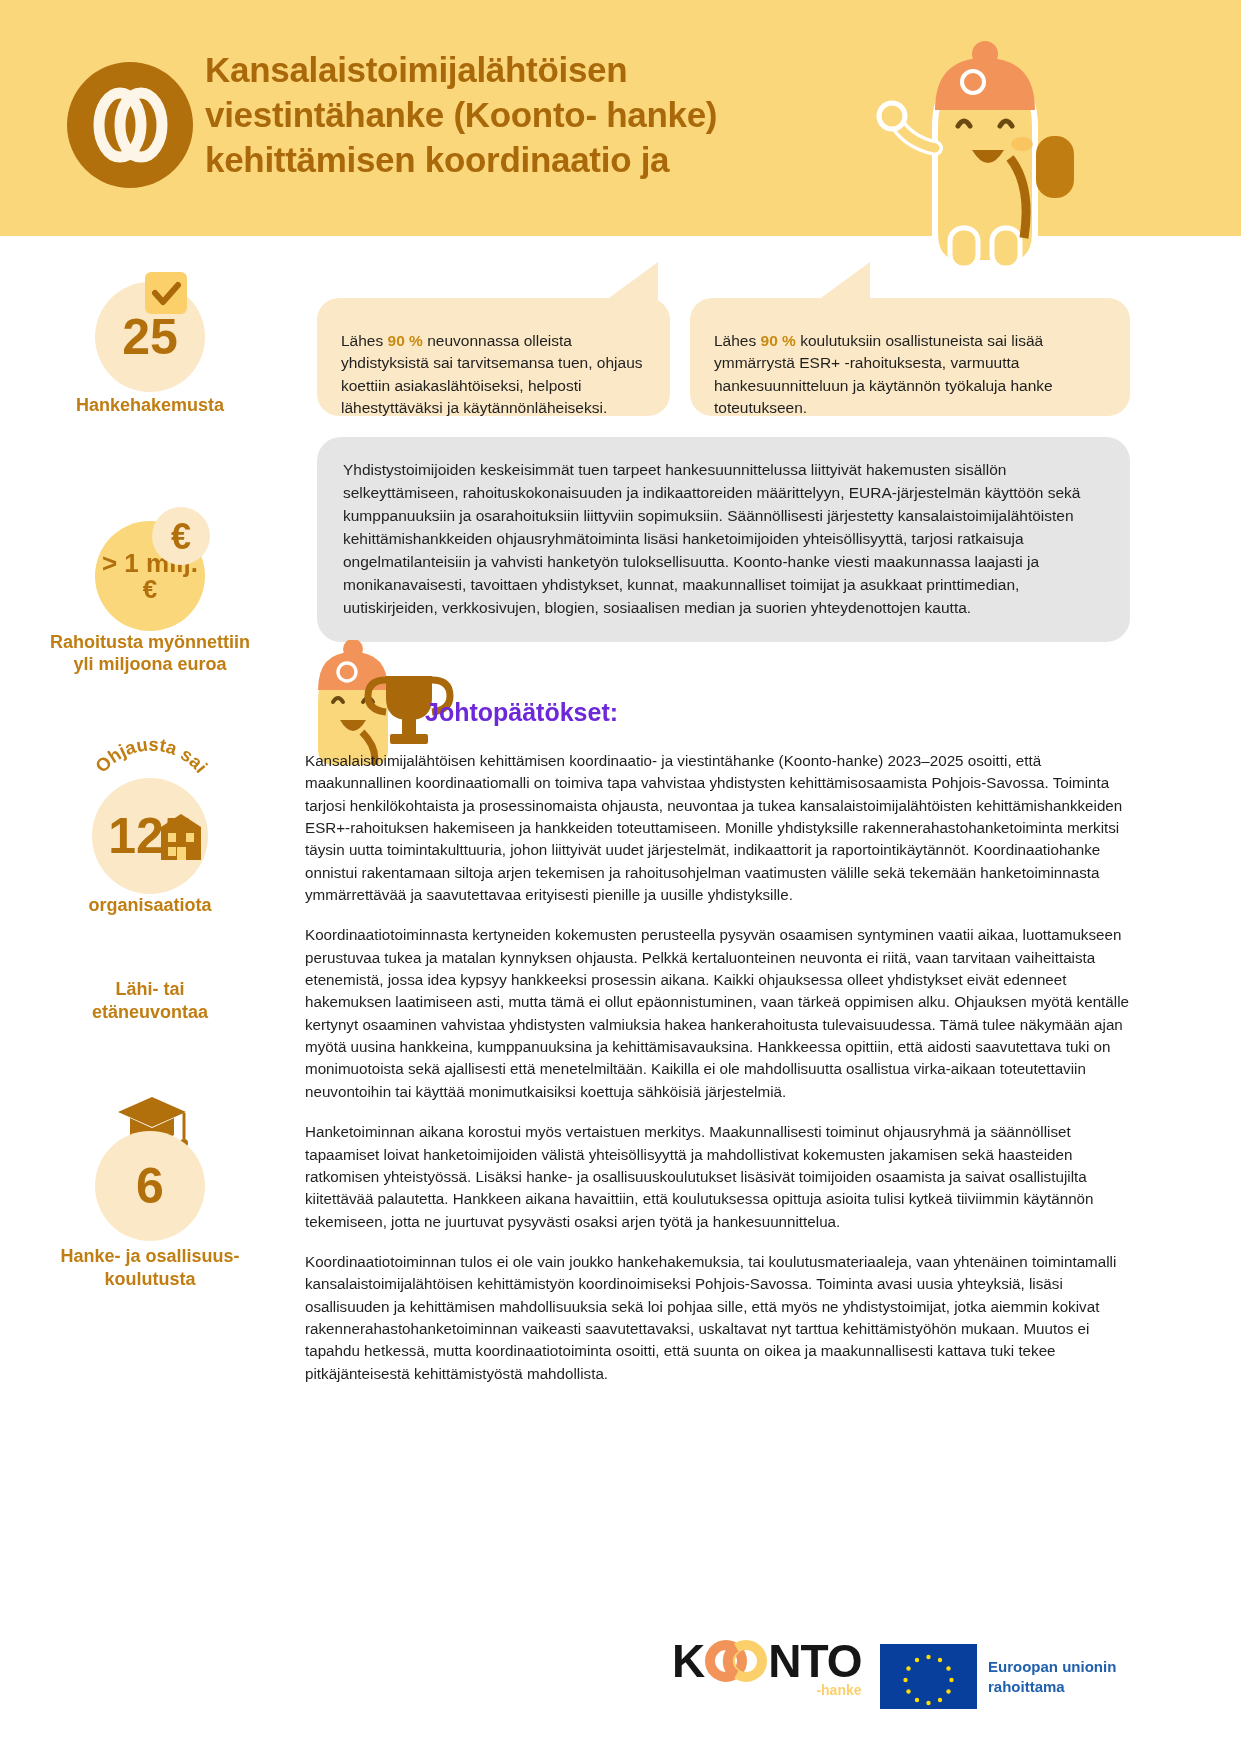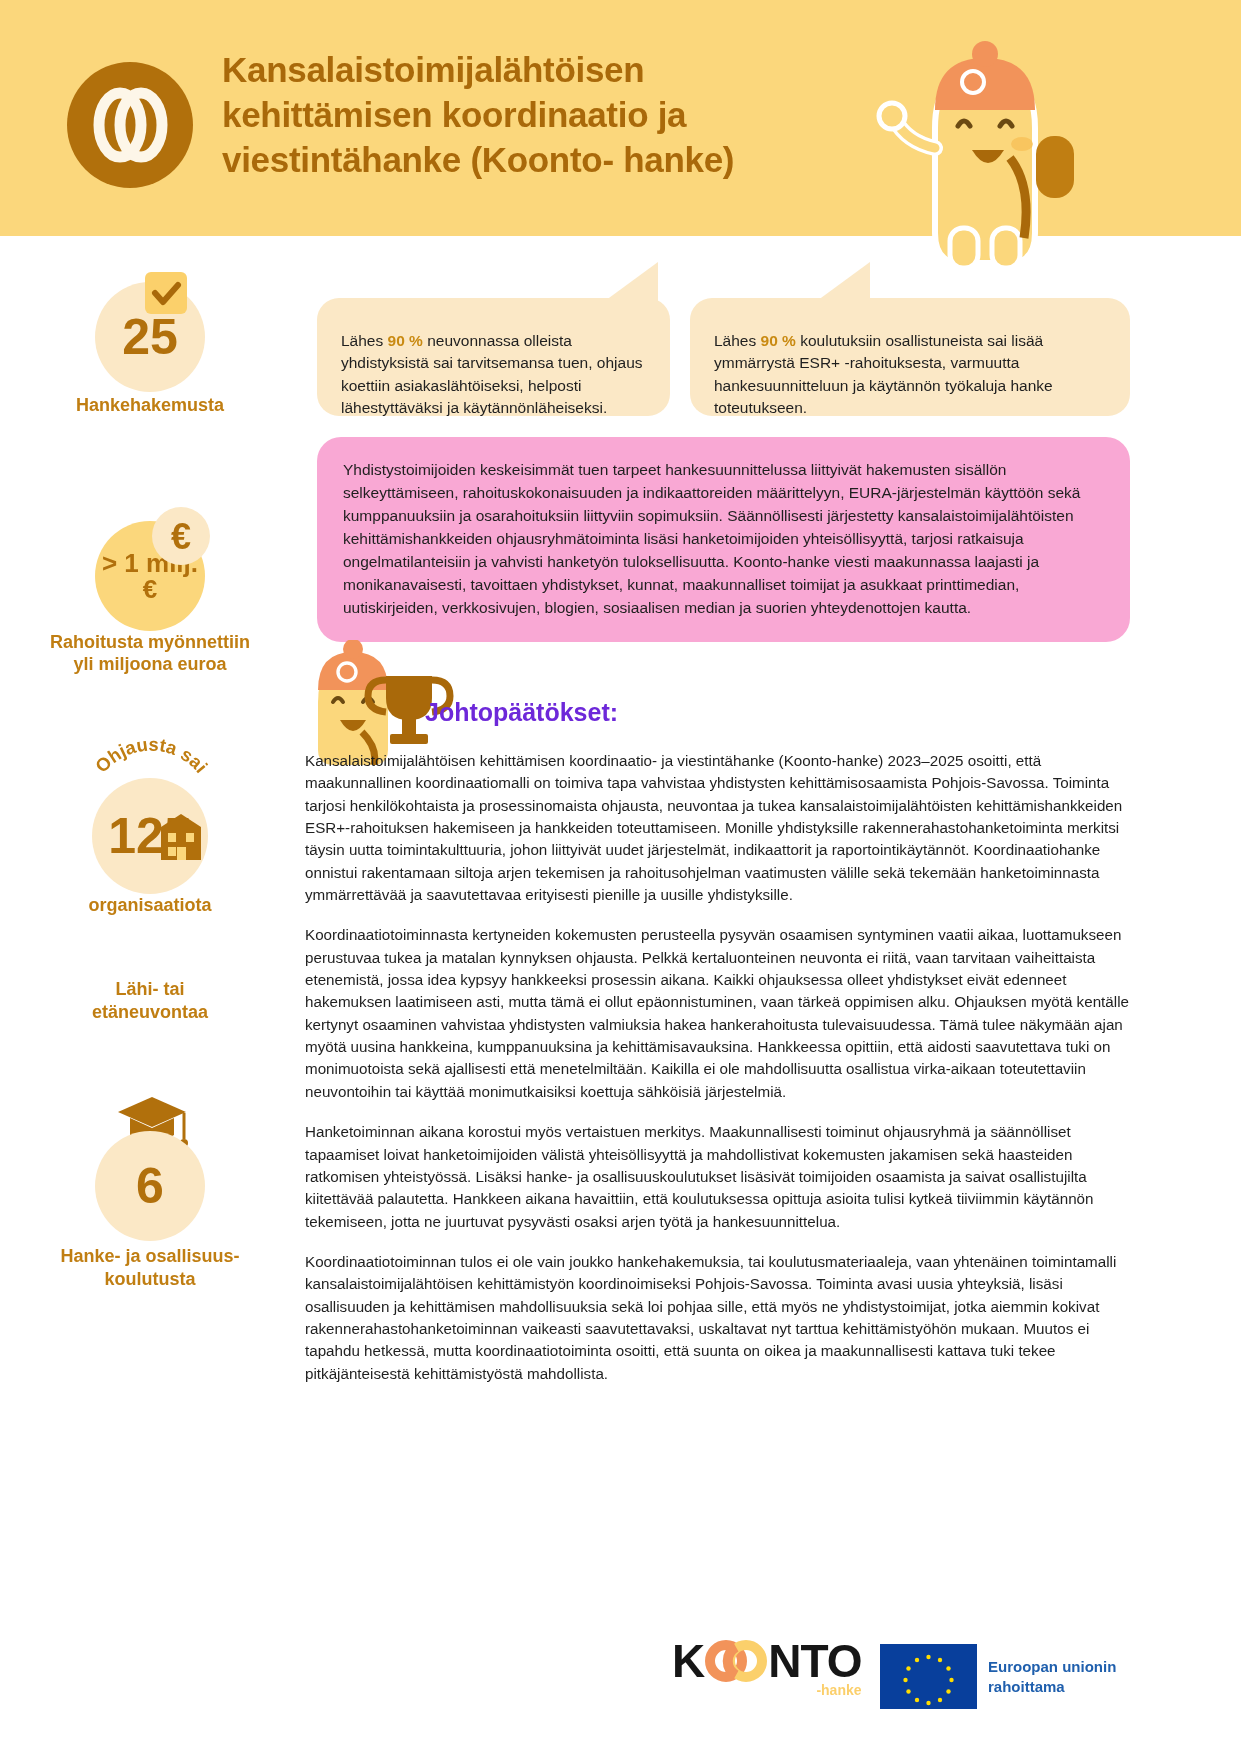--- a/index.html
+++ b/index.html
@@ -17,21 +17,21 @@
     background:#fbd77c;
     border-bottom-left-radius:0;
   }
   .brand-circle{
     position:absolute; left:67px; top:62px; width:126px; height:126px;
     border-radius:50%;
     background:#b1700c;
   }
   .brand-circle svg{position:absolute; left:0; top:0;}
   .header-title{
-    position:absolute; left:222px; top:48px; width:640px;
+    position:absolute; left:205px; top:48px; width:640px;
     font-size:35px; font-weight:bold; line-height:1.28;
     color:#a9690a; letter-spacing:-0.3px;
   }
   .header-title .ln{display:block;}
   .mascot-header{position:absolute; left:840px; top:38px;}
   
   .stats{position:absolute; left:0; top:250px; width:300px;}
   .stat{position:relative; width:300px; text-align:center;}
   .stat-bubble{
     position:relative; margin:0 auto; border-radius:50%;
@@ -53,21 +53,21 @@
   .icon-badge{position:absolute;}
   
   .bubble{
     position:absolute; background:#fbe8c6; border-radius:22px;
     box-sizing:border-box; padding:32px 24px;
     font-size:15.5px; line-height:1.45; color:#1f1f1f;
   }
   .bubble b{color:#c98a12;}
   .bigbox{
     position:absolute; left:317px; top:437px; width:813px;
-    background:#f9a8d4; border-radius:24px;
+    background:#e5e5e5; border-radius:24px;
     padding:22px 26px; box-sizing:border-box;
     font-size:15.5px; line-height:1.48; color:#1f1f1f;
   }
   
   .concl-head{
     position:absolute; left:425px; top:698px;
     font-size:25px; font-weight:bold; color:#6d28d9;
   }
   .mascot-trophy{position:absolute; left:300px; top:640px;}
   .body-text{
@@ -93,22 +93,22 @@
     <svg width="126" height="126" viewBox="0 0 126 126">
       <g fill="none" stroke="#fdf6e8" stroke-width="11">
         <ellipse cx="53" cy="63" rx="21" ry="32"></ellipse>
         <ellipse cx="74" cy="63" rx="21" ry="32"></ellipse>
       </g>
     </svg>
   </div>
 
   <div class="header-title">
     <span class="ln">Kansalaistoimijalähtöisen</span>
+    <span class="ln">viestintähanke (Koonto- hanke)</span>
     <span class="ln">kehittämisen koordinaatio ja</span>
-    <span class="ln">viestintähanke (Koonto- hanke)</span>
   </div>
 
   <div class="mascot-header">
     <svg width="270" height="230" viewBox="0 0 270 230">
 
       <path d="M95 90 q0-58 50-58 q50 0 50 58 l0 105 q0 30 -25 30 l-50 0 q-25 0 -25 -30 z" fill="#fbd77c" stroke="#fff" stroke-width="6"></path>
 
       <rect x="110" y="190" width="28" height="40" rx="13" fill="#fbd77c" stroke="#fff" stroke-width="5"></rect>
       <rect x="152" y="190" width="28" height="40" rx="13" fill="#fbd77c" stroke="#fff" stroke-width="5"></rect>
 

